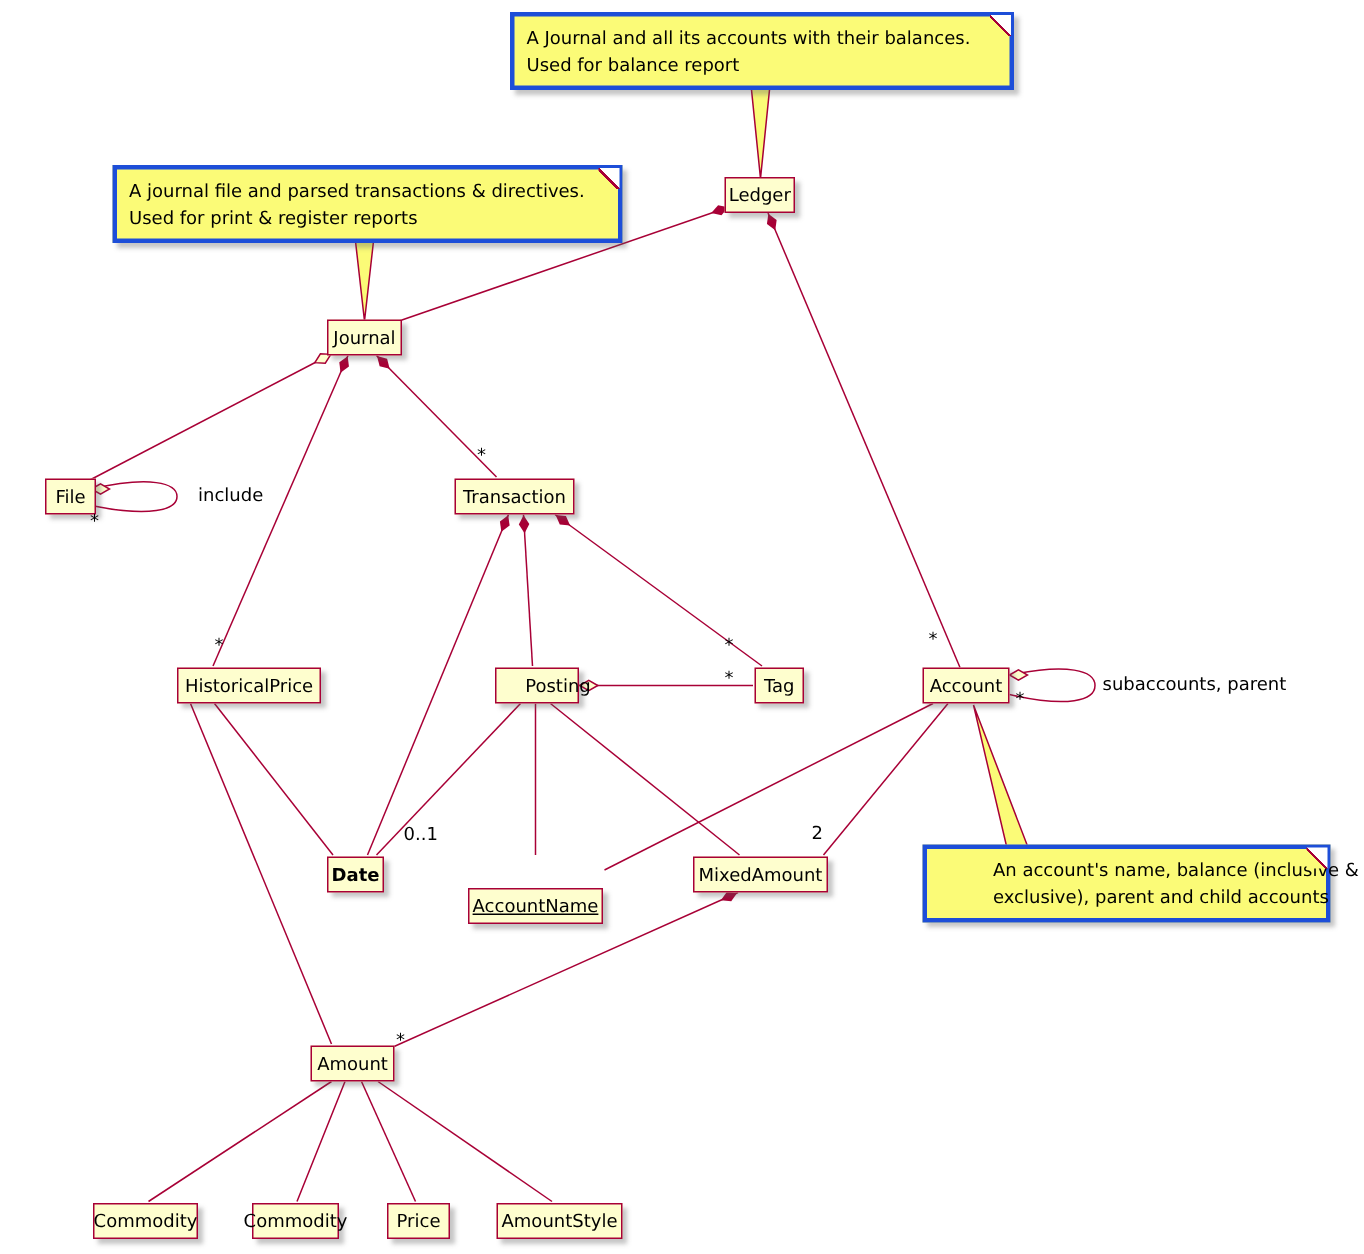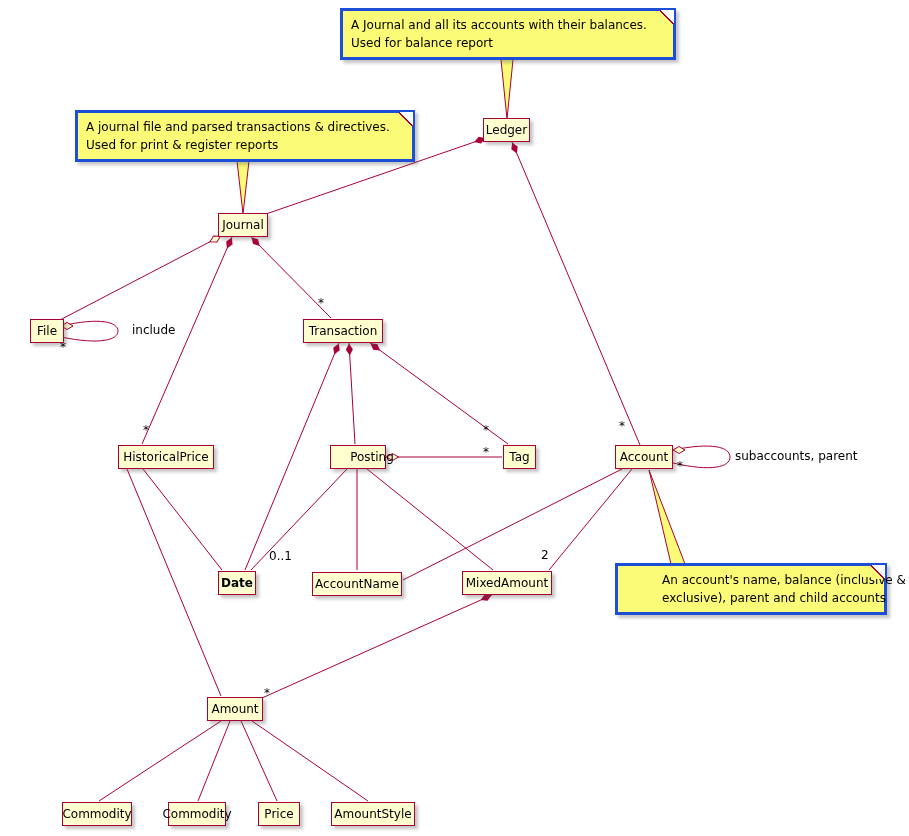--- a/index.html
+++ b/index.html
@@ -83,21 +83,21 @@
 
   <div class="uml-class" style="left:483px;top:118px;width:47px;">Ledger</div>
   <div class="uml-class" style="left:218px;top:213px;width:50px;">Journal</div>
   <div class="uml-class" style="left:30px;top:319px;width:34px;">File</div>
   <div class="uml-class" style="left:303px;top:319px;width:80px;">Transaction</div>
   <div class="uml-class" style="left:82px;top:445px;width:96px;margin-left:36px;">HistoricalPrice</div>
   <div class="uml-class" style="left:330px;top:445px;width:56px;padding-left:28px;">Posting</div>
   <div class="uml-class" style="left:503px;top:445px;width:33px;">Tag</div>
   <div class="uml-class" style="left:615px;top:445px;width:58px;">Account</div>
   <div class="uml-class" style="left:218px;top:571px;width:38px;font-weight:bold;">Date</div>
-  <div class="uml-class" style="left:312px;top:572px;width:90px;">AccountName</div>
+  <div class="uml-class" style="left:312px;top:592px;width:90px;text-decoration:underline;">AccountName</div>
   <div class="uml-class" style="left:462px;top:571px;width:90px;">MixedAmount</div>
   <div class="uml-class" style="left:207px;top:697px;width:56px;">Amount</div>
   <div class="uml-class" style="left:62px;top:802px;width:70px;">Commodity</div>
   <div class="uml-class" style="left:168px;top:802px;width:58px;">Commodity</div>
   <div class="uml-class" style="left:258px;top:802px;width:42px;">Price</div>
   <div class="uml-class" style="left:331px;top:802px;width:84px;">AmountStyle</div>
 
   <div class="note" style="left:340px;top:8px;width:336px;">
     <span class="fold"></span>
     <div>A Journal and all its accounts with their balances.</div>

